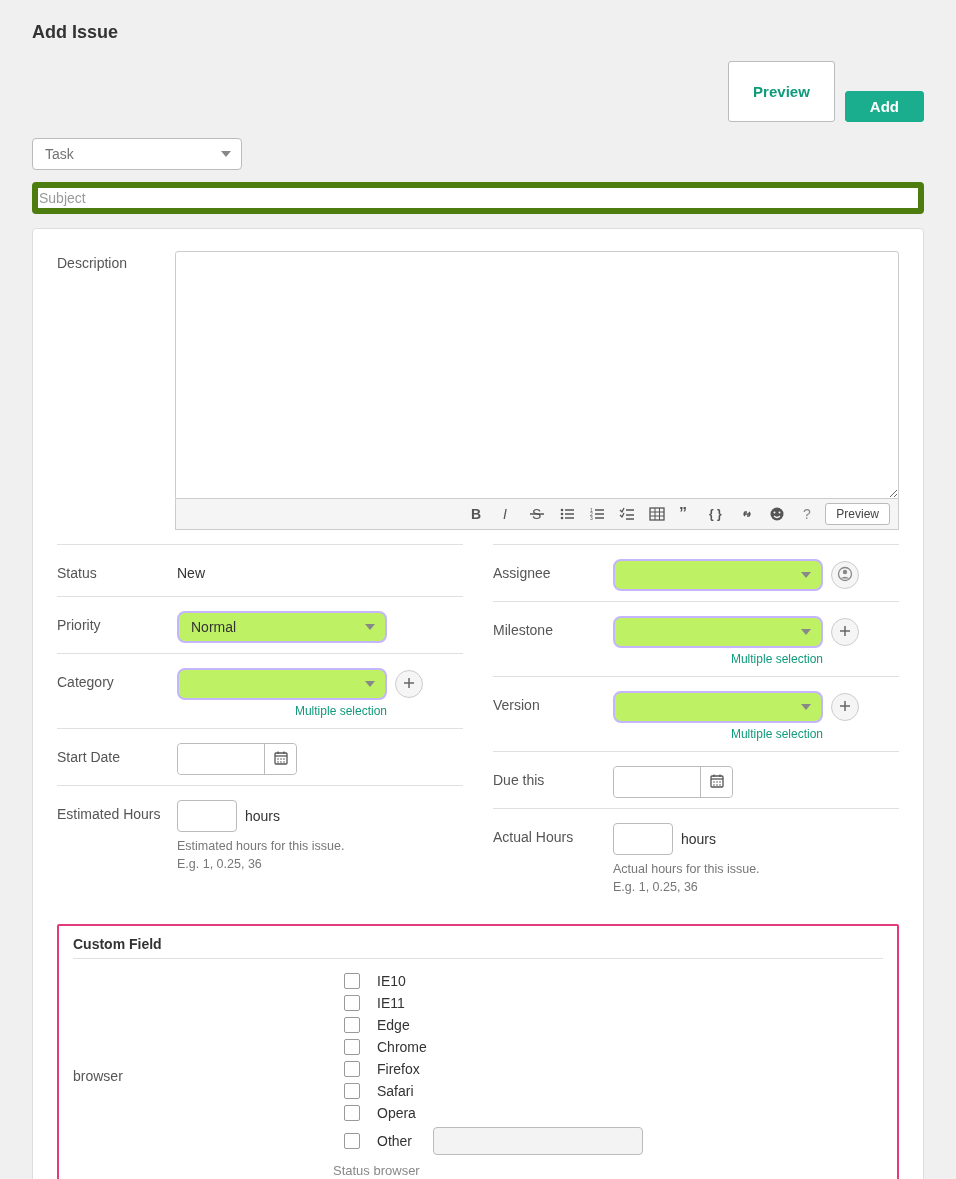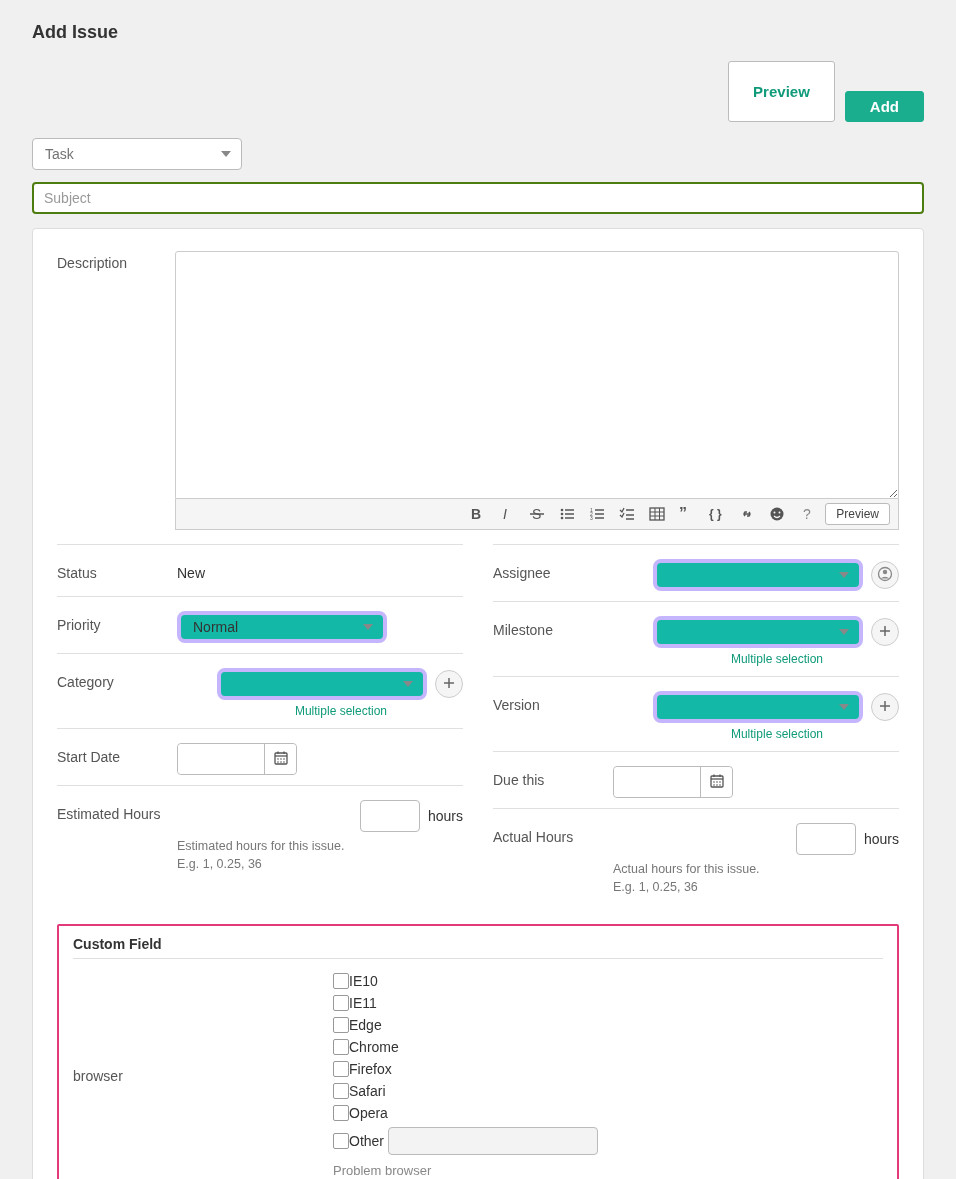--- a/index.html
+++ b/index.html
@@ -71,23 +71,23 @@
     font-size: 14px;
     color: #737373;
     position: relative;
     display: flex;
     align-items: center;
     cursor: pointer;
   }
   .subject-input {
     width: 100%;
     height: 32px;
-    border: 2px solid #4d7c0f;
+    border: 6px solid #4d7c0f;
     border-radius: 4px;
-    padding: 6px 10px;
+    padding: 6px 1px;
     font-size: 14px;
     color: #333;
   }
   .subject-input::placeholder { color: #999; }
   .panel {
     margin-top: 14px;
     background: #fff;
     border: 1px solid #ddd;
     border-radius: 4px;
     padding: 22px 24px 24px 24px;
@@ -174,29 +174,28 @@
   }
   .field-content {
     flex: 1;
     display: flex;
     flex-direction: column;
   }
   .inline {
     display: flex;
     align-items: center;
     gap: 8px;
-    justify-content: flex-end;
   }
   .select-box {
     position: relative;
     width: 210px;
     height: 32px;
-    border: 4px solid #c4b5fd;
+    border: 2px solid #c4b5fd;
     border-radius: 8px;
-    background: #14b8a6;
+    background: #bef264;
     padding: 5px 28px 5px 12px;
     font-size: 14px;
     display: flex;
     align-items: center;
     cursor: pointer;
   }
   .static-value {
     padding-top: 6px;
     color: #333;
   }
@@ -284,21 +283,22 @@
     align-items: center;
   }
   .checkbox-list {
     display: flex;
     flex-direction: column;
     gap: 6px;
   }
   .cb-item {
     display: flex;
     align-items: center;
-    gap: 0;
+    gap: 17px;
+    margin-left: 11px;
   }
   .cb-box {
     width: 16px;
     height: 16px;
     border: 1.5px solid #999;
     border-radius: 2px;
     cursor: pointer;
     flex-shrink: 0;
   }
   .cb-label { color: #333; }
@@ -667,19 +667,19 @@
               <div class="cb-item">
                 <div class="cb-box"></div>
                 <span class="cb-label">Opera</span>
               </div>
               <div class="cb-item">
                 <div class="cb-box"></div>
                 <span class="cb-label">Other</span>
                 <input type="text" class="other-input" style="">
               </div>
             </div>
-          <div class="custom-help">Problem browser</div>
+          <div class="custom-help">Status browser</div>
         </div>
       </div>
     </div>
 
   </div>
 </div>
 
 </body></html>

